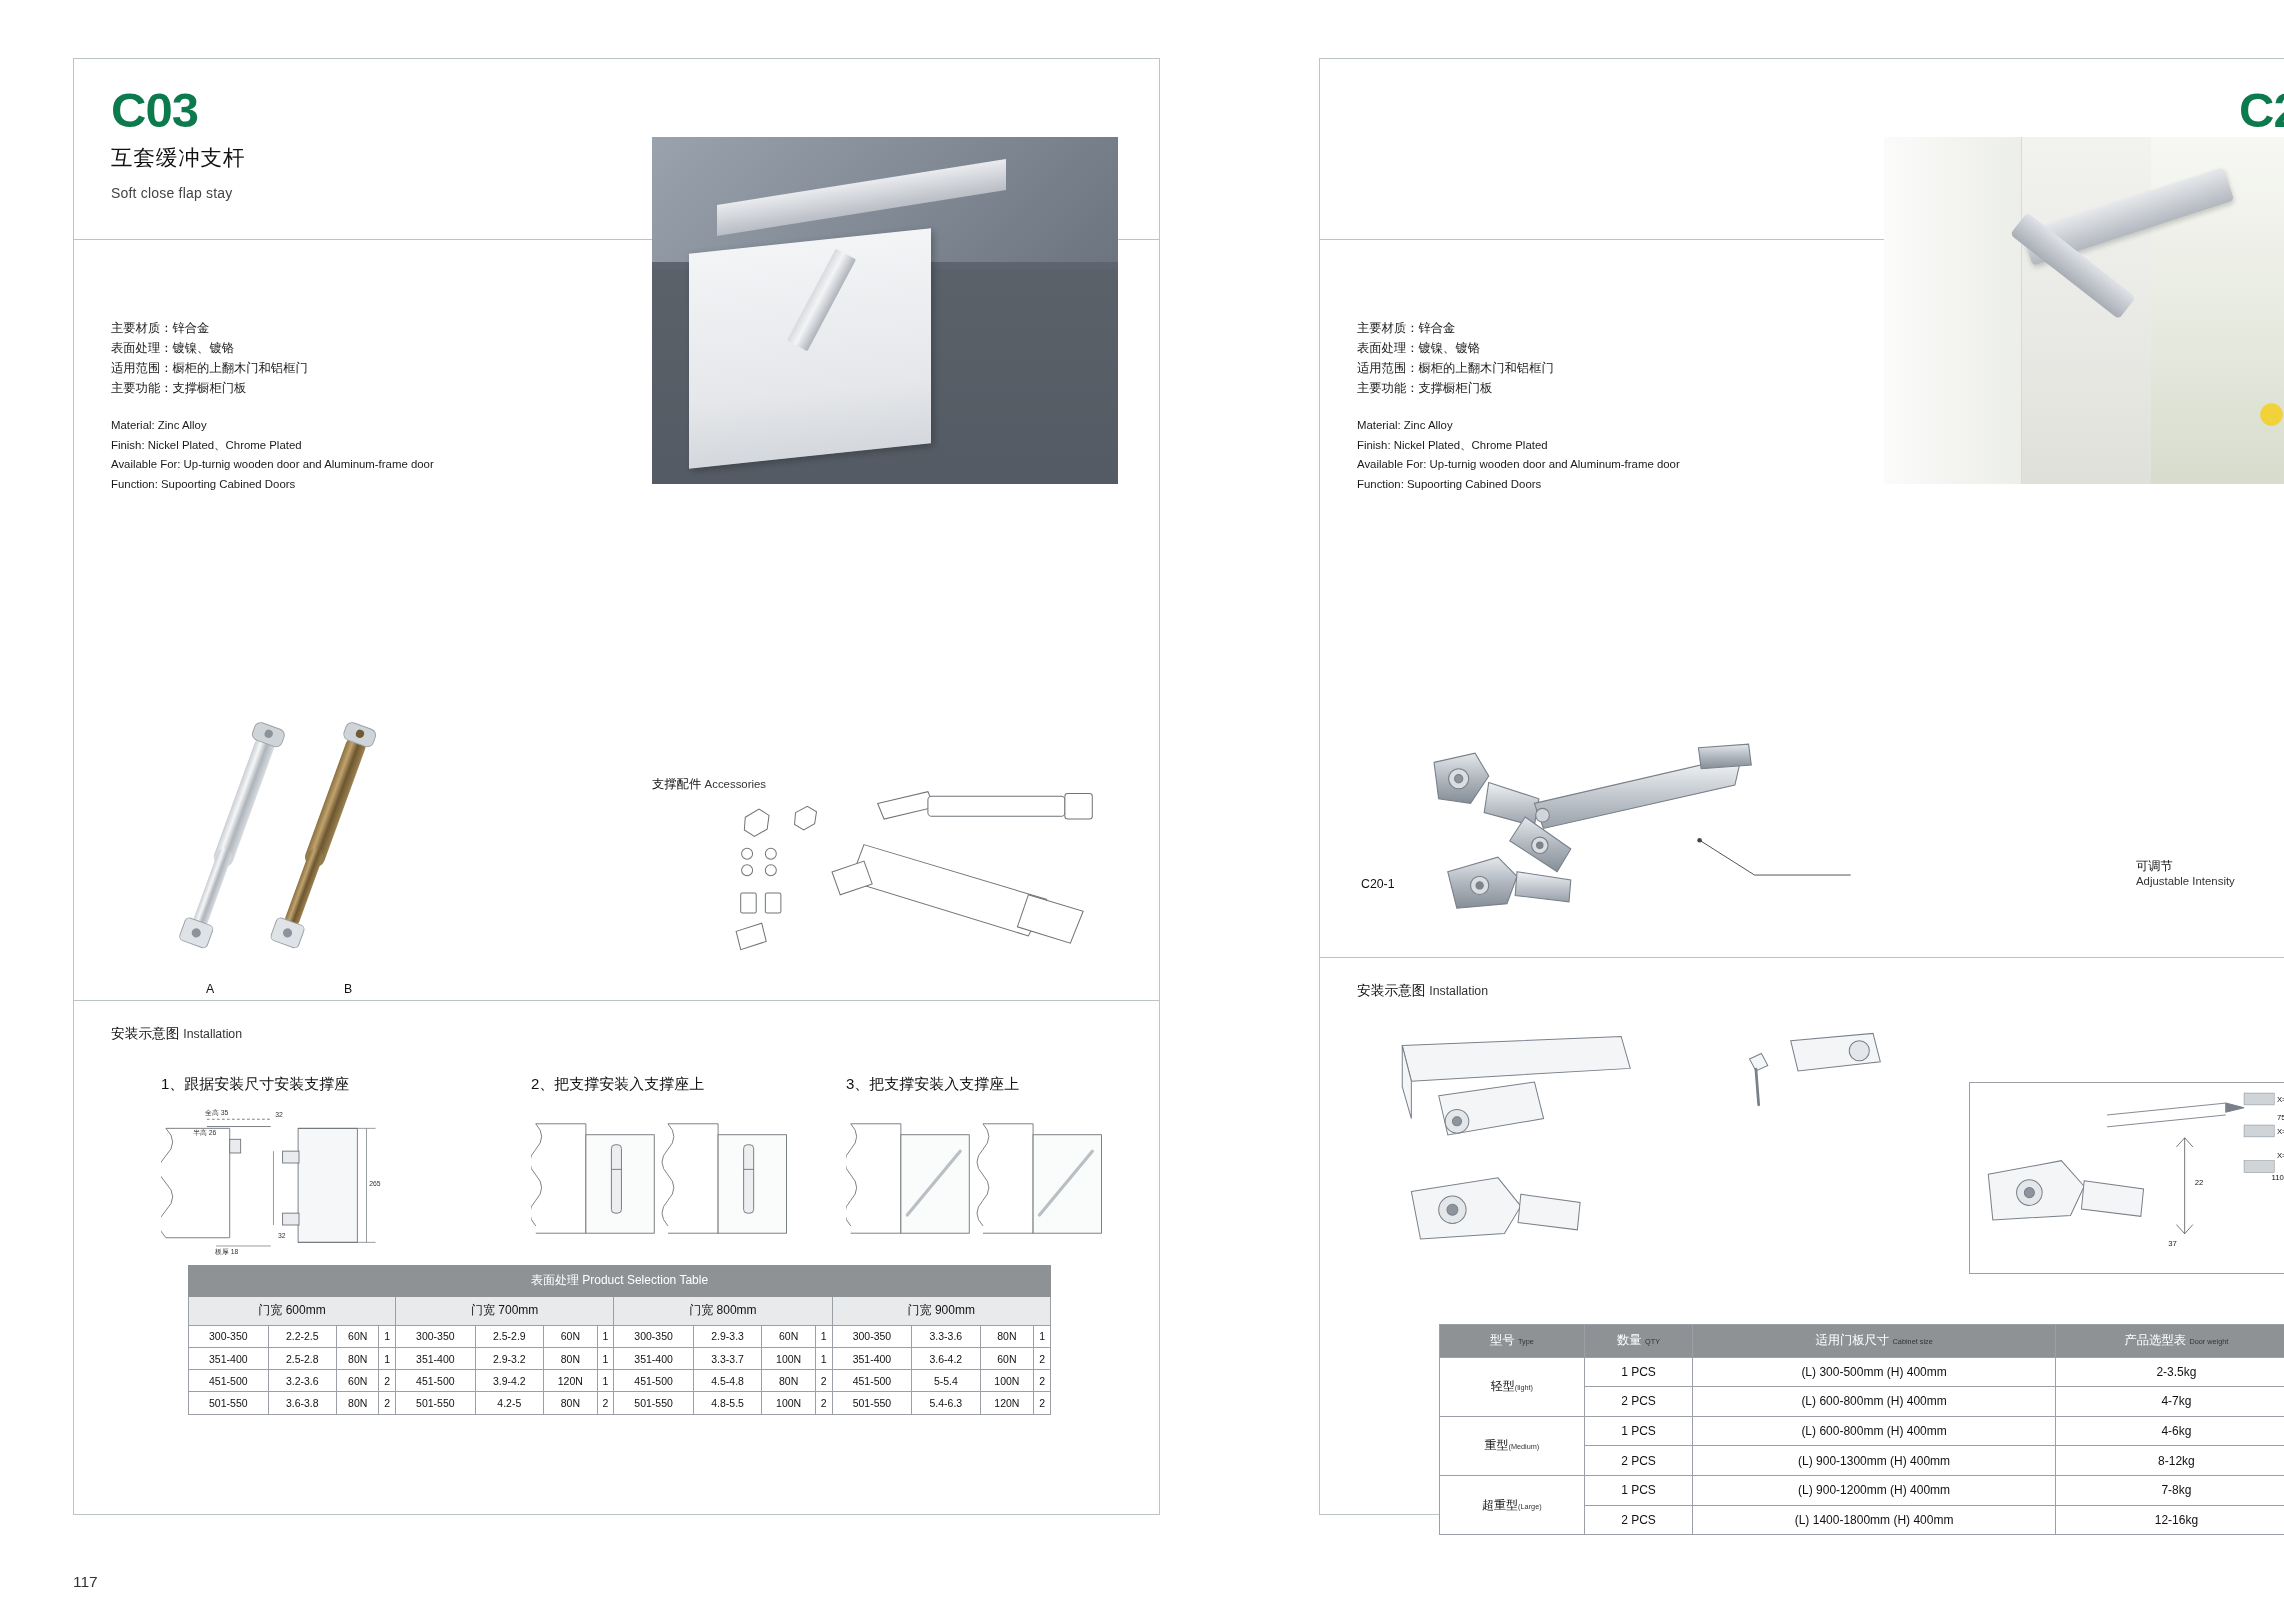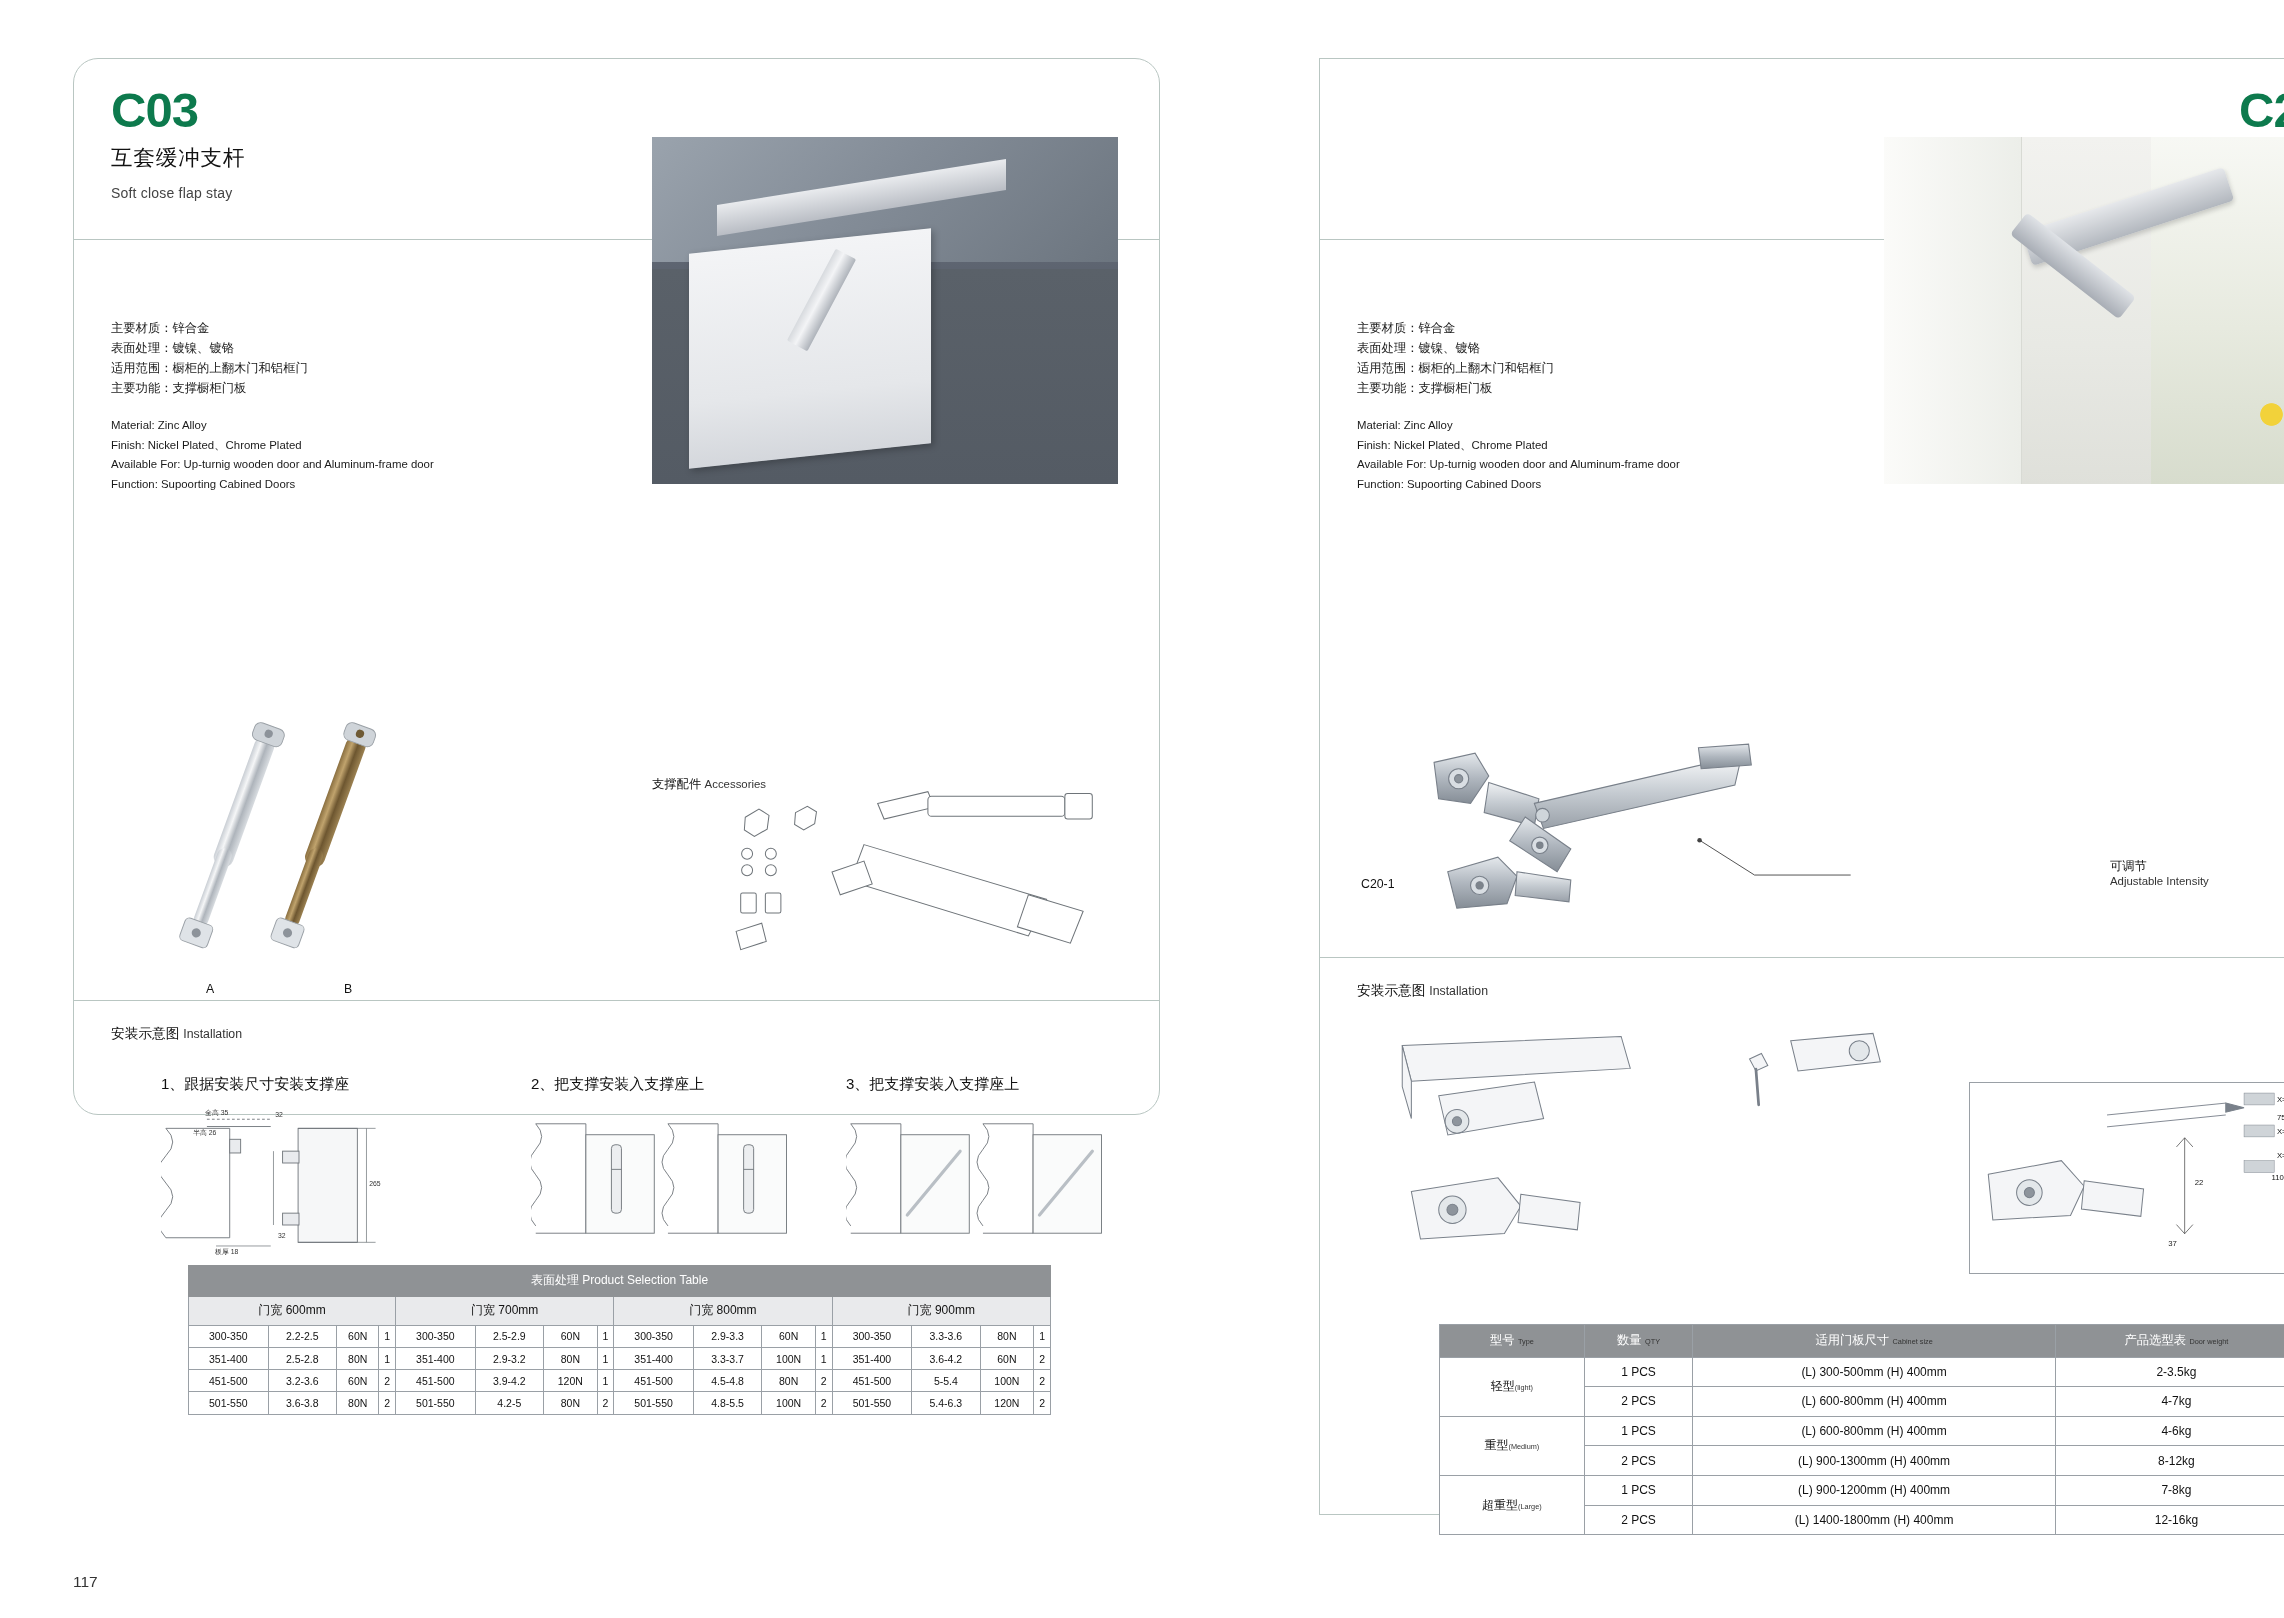--- a/index.html
+++ b/index.html
@@ -15,21 +15,21 @@
   .spread { display:flex; width:2482px; height:1618px; }
   .page { position:relative; width:1241px; height:1618px; }
   .page-right { width:1241px; }
 
   .sheet {
     position:absolute;
     background:#fff;
     border:1.4px solid #b9c6c2;
   }
   
-  .sheet-left { left:73px; top:58px; width:1087px; height:1057px;border-radius:25px; }
+  .sheet-left { left:73px; top:58px; width:1087px; height:1457px; }
   
   .sheet-right { left:78px; top:58px; width:1087px; height:1457px; }
 
   .hdr { position:absolute; left:0; right:0; top:0; height:192px; }
   .hdr-inner { position:absolute; }
   .hdr-left { left:37px; top:27px; text-align:left; }
   .hdr-right { right:37px; top:27px; text-align:right; }
   .code {
     font-size:49px; font-weight:bold; color:#0d7a4d; letter-spacing:-0.9px;
     line-height:1.0;
@@ -490,21 +490,21 @@
         </svg>
       </div>
 
       <div class="label-small" style="left:41px; top:818px;">C20-1</div>
       <div class="hw" style="left:375px; top:772px; width:174px; height:78px;">
         <svg width="174" height="78" viewBox="0 0 380 170">
           <path d="M10 20 L130 96 L340 96" stroke="#444" stroke-width="2" fill="none"></path>
           <circle cx="10" cy="20" r="5" fill="#444"></circle>
         </svg>
       </div>
-      <div class="label-small" style="left:790px; top:799px;">
+      <div class="label-small" style="left:816px; top:799px;">
         <div>可调节</div>
         <div class="en">Adjustable Intensity</div>
       </div>
 
       <div class="hw" style="left:964px; top:685px; width:347px; height:192px; border:0.9px solid #c9ced3;">
         
       </div>
 
       <div class="sec-rule" style="top:898px;"></div>
 

